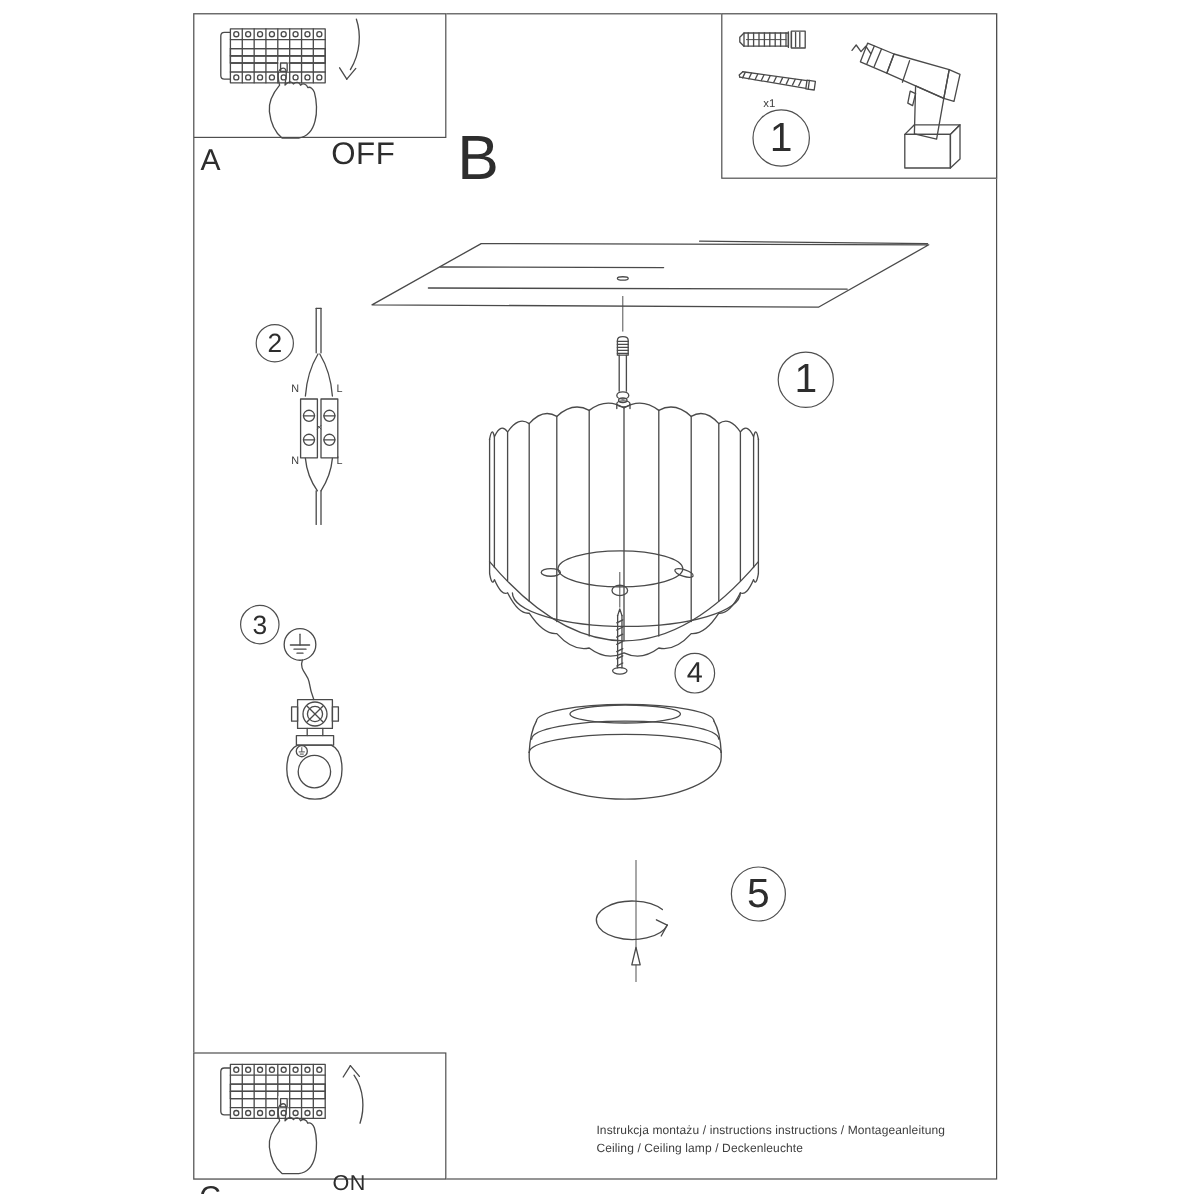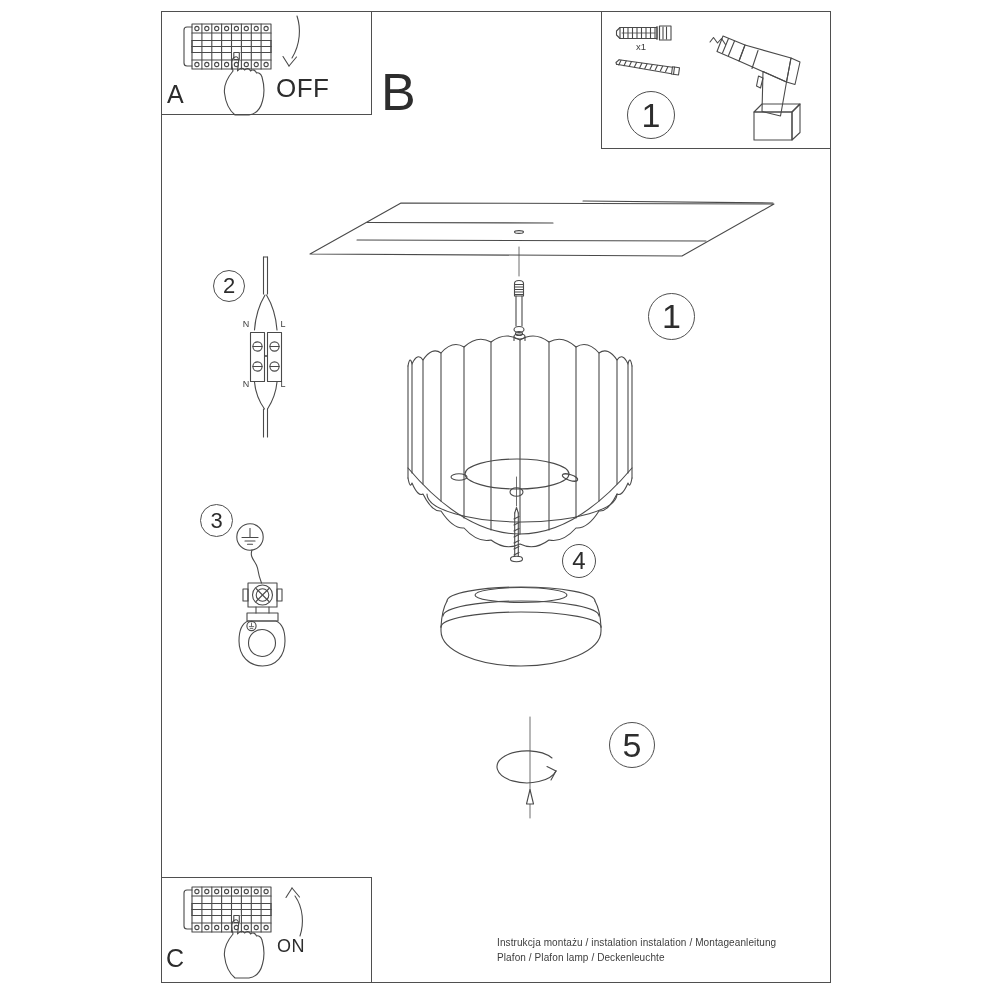--- a/index.html
+++ b/index.html
@@ -13,21 +13,21 @@
     fill:none;stroke:#4a4a4a;stroke-width:1.1;stroke-linecap:round;stroke-linejoin:round;
   }
   #art .thin{stroke-width:0.8;}
   #art .fillw{fill:#ffffff;}
   #art .nostroke{stroke:none;}
   .step-circle{
     position:absolute;z-index:3;border:1.3px solid #4f4f4f;border-radius:50%;
     background:#fff;display:flex;align-items:center;justify-content:center;
     color:#2d2d2d;box-sizing:border-box;
   }
-  .lbl{position:absolute;z-index:4;white-space:nowrap;}
+  .lbl{position:absolute;z-index:4;white-space:nowrap;margin-top:40px;}
   .wire-lbl{position:absolute;z-index:4;font-size:9px;width:12px;text-align:center;color:#3d3d3d;}
   #footer{position:absolute;left:497px;top:936px;z-index:4;font-size:10px;line-height:14.5px;color:#3d3d3d;letter-spacing:0.1px;}
 </style>
 </head>
 <body>
 
 <div class="box" style="left:161px;top:11px;width:670px;height:972px;"></div>
 <div class="box" style="left:161px;top:11px;width:211px;height:104px;"></div>
 <div class="box" style="left:601px;top:11px;width:230px;height:138px;"></div>
 <div class="box" style="left:161px;top:877px;width:211px;height:106px;"></div>
@@ -321,15 +321,15 @@
 <div class="lbl" style="left:166px;top:944px;font-size:25px;">C</div>
 <div class="lbl" style="left:277px;top:936px;font-size:18px;letter-spacing:0.5px;">ON</div>
 <div class="lbl" style="left:636px;top:41px;font-size:9.5px;color:#3d3d3d;">x1</div>
 
 <div class="wire-lbl" style="left:240px;top:319px;">N</div>
 <div class="wire-lbl" style="left:277px;top:319px;">L</div>
 <div class="wire-lbl" style="left:240px;top:379px;">N</div>
 <div class="wire-lbl" style="left:277px;top:379px;">L</div>
 
 <div id="footer">
-  <div>Instrukcja montażu / instalation instalation / Montageanleitung</div>
-  <div>Plafon / Plafon lamp / Deckenleuchte</div>
+  <div>Instrukcja montażu / instructions instructions / Montageanleitung</div>
+  <div>Ceiling / Ceiling lamp / Deckenleuchte</div>
 </div>
 
 </body></html>

